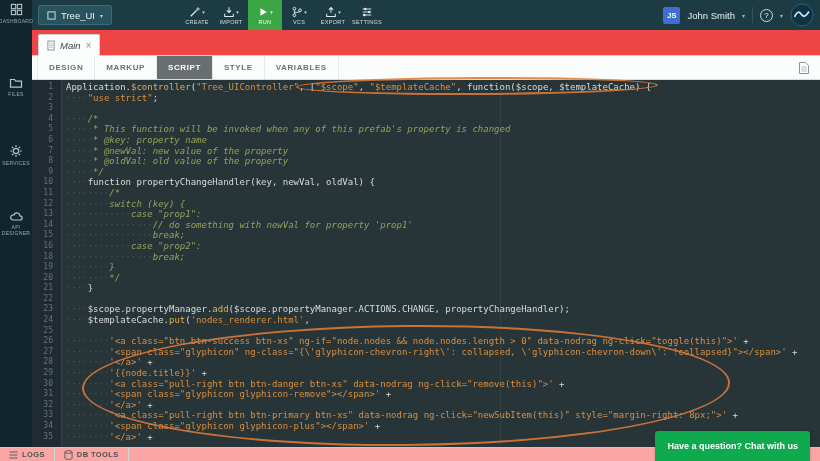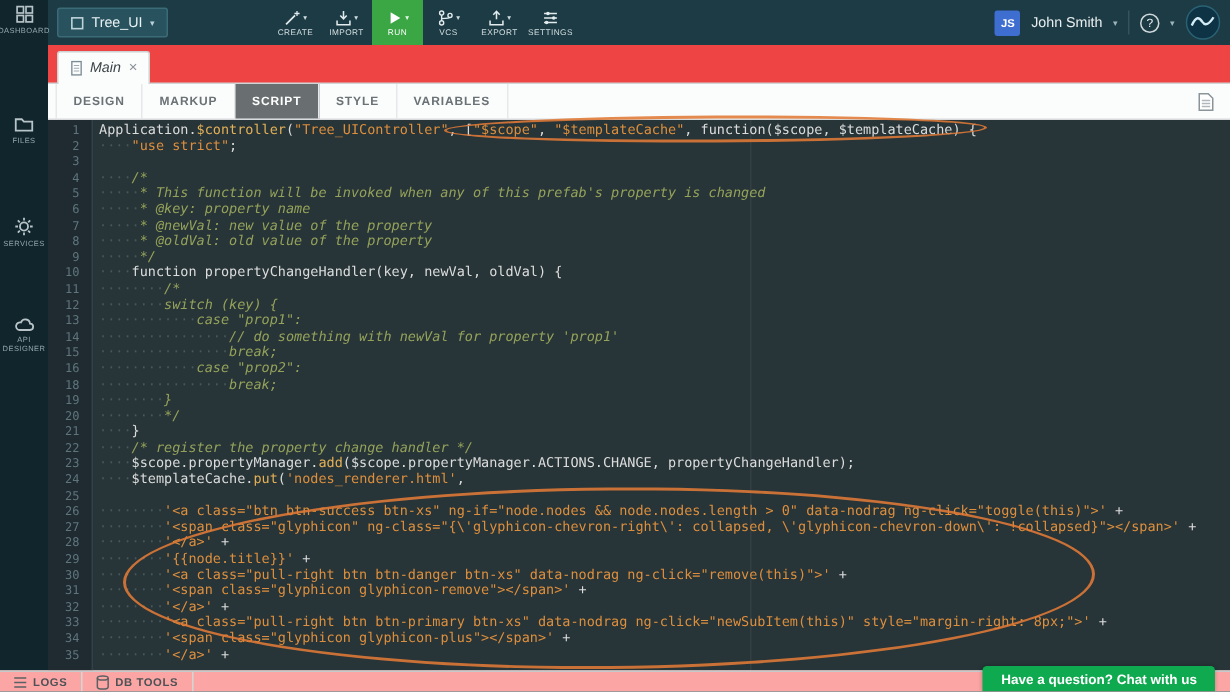--- a/index.html
+++ b/index.html
@@ -77,21 +77,21 @@
   .anno-1{left:296px;top:77px;width:362px;height:18px;transform:rotate(-.3deg);}
   .anno-2{left:82px;top:325px;width:648px;height:121px;transform:rotate(-.5deg);}
 
   
   .statusbar{position:absolute;left:0;bottom:0;width:820px;height:14px;background:#fca5a5;
              border-top:1px solid #c6c9ca;display:flex;align-items:stretch;z-index:6;}
   .sb-item{display:flex;align-items:center;gap:4px;padding:0 9px;border-right:1px solid #d2d5d6;
            font-size:7.5px;font-weight:bold;color:#4c5255;letter-spacing:.4px;cursor:pointer;}
 
   
-  .chat-btn{position:absolute;right:10px;bottom:0;height:17px;background:#0fa94f;border-radius:3px 3px 0 0;
+  .chat-btn{position:absolute;right:10px;bottom:0;height:30px;background:#0fa94f;border-radius:3px 3px 0 0;
             color:#fff;font-size:9px;font-weight:bold;display:flex;align-items:center;padding:0 12px;
             cursor:pointer;z-index:9;box-shadow:0 0 3px rgba(0,0,0,.25);}
 </style>
 </head>
 <body>
 
 <div class="stage">
 
   <nav class="rail">
     <div class="rail-item" style="top:3px;">
@@ -316,21 +316,20 @@
         <div class="crow">
           <span class="gut">20</span>
           <span class="cline"><span class="ws">········</span><span class="cm">*/</span></span>
         </div>
         <div class="crow">
           <span class="gut">21</span>
           <span class="cline"><span class="ws">····</span>}</span>
         </div>
         <div class="crow">
           <span class="gut">22</span>
-          <span class="cline"><span class="ws">····</span><span class="cm">/* register the property change handler */</span></span>
         </div>
         <div class="crow">
           <span class="gut">23</span>
           <span class="cline"><span class="ws">····</span>$scope.propertyManager.<span class="fn">add</span>($scope.propertyManager.ACTIONS.CHANGE, propertyChangeHandler);</span>
         </div>
         <div class="crow">
           <span class="gut">24</span>
           <span class="cline"><span class="ws">····</span>$templateCache.<span class="fn">put</span>(<span class="str">'nodes_renderer.html'</span>,</span>
         </div>
         <div class="crow">

